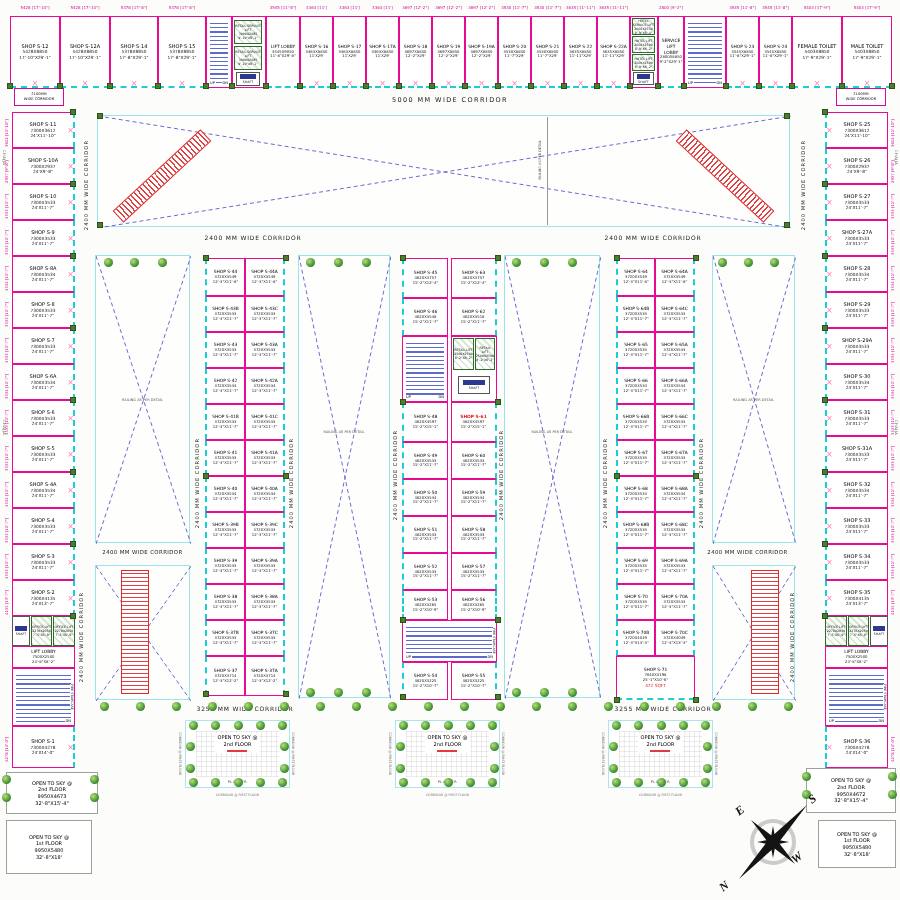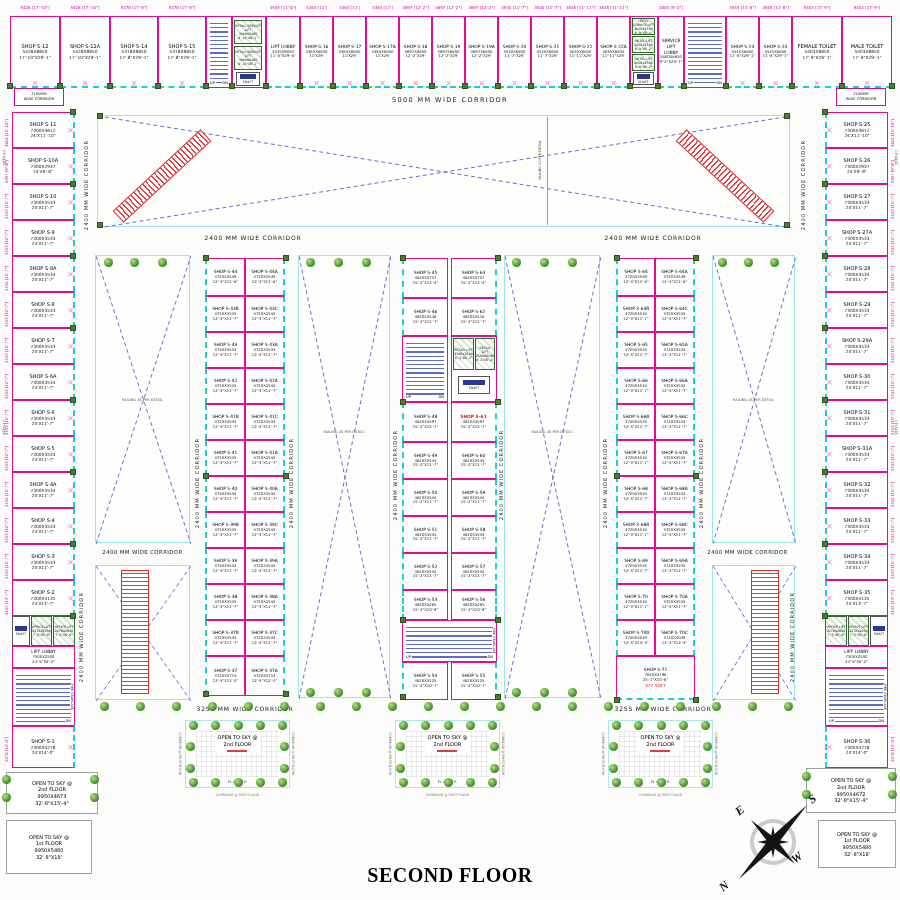--- a/index.html
+++ b/index.html
@@ -64,21 +64,20 @@
     <circle cx="58" cy="52" r="21" fill="none" stroke="#9a9a9a" stroke-width="4" opacity="0.5"></circle>
     <polygon points="92,15 61.5,55.5 24,89 54.5,48.5" fill="#141414"></polygon>
     <polygon points="36,30 61,49 80,74 55,55" fill="#141414"></polygon>
     <polygon points="58,36 61,52 58,68 55,52" fill="#141414"></polygon>
     <polygon points="42,52 58,49 74,52 58,55" fill="#141414"></polygon>
     <text class="cl" x="97" y="14" transform="rotate(-38 97 14)">S</text>
     <text class="cl" x="24" y="26" transform="rotate(-38 24 26)">E</text>
     <text class="cl" x="80" y="74" transform="rotate(-38 80 74)">W</text>
     <text class="cl" x="8" y="102" transform="rotate(-38 8 102)">N</text>
   </svg>
-  <div class="title" style="left:355px;top:864px;width:190px">SECOND FLOOR</div>
 <div class="cell fb xb" style="left: 10px; top: 16px; width: 50px; height: 72px;">
       <div class="nm">SHOP S-12</div>
       <div class="dm">5428X8850</div>
       <div class="dm">17'-10"X29'-1"</div>
     </div>
     <div class="dim-h" style="left: 10px; top: 5px; width: 50px;">5428 [17'-10"]</div>
     <div class="cell fb xb" style="left: 60px; top: 16px; width: 50px; height: 72px;">
       <div class="nm">SHOP S-12A</div>
       <div class="dm">5428X8850</div>
       <div class="dm">17'-10"X29'-1"</div>

